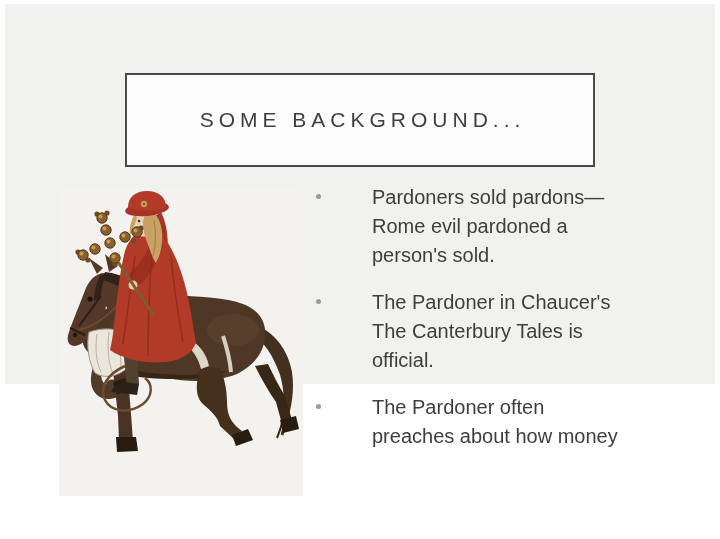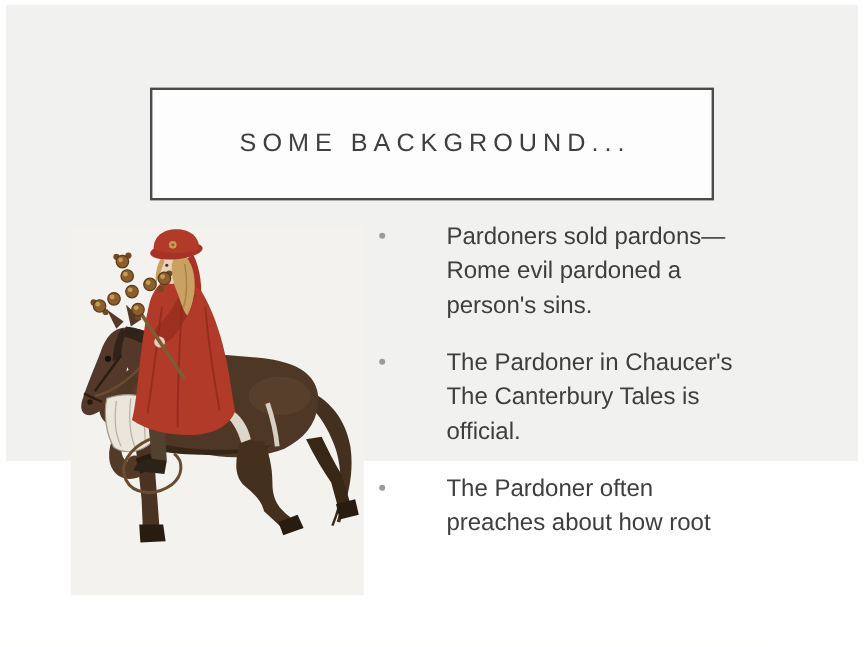--- a/index.html
+++ b/index.html
@@ -169,34 +169,34 @@
         </g>
       </svg>
     </div>
 
     <ul class="bullets">
         <li class="bullet-item">
           <span class="dot"></span>
           <div class="bullet-text">
             <div class="line"><span>Pardoners sold pardons—</span></div>
             <div class="line"><span>Rome evil pardoned a</span></div>
-            <div class="line"><span>person's sins.</span></div>
+            <div class="line"><span>person's sold.</span></div>
           </div>
         </li>
         <li class="bullet-item">
           <span class="dot"></span>
           <div class="bullet-text">
             <div class="line"><span>The Pardoner in Chaucer's</span></div>
             <div class="line"><span class="italic">The Canterbury Tales</span><span> is</span></div>
             <div class="line"><span>official.</span></div>
           </div>
         </li>
         <li class="bullet-item">
           <span class="dot"></span>
           <div class="bullet-text">
             <div class="line"><span>The Pardoner often</span></div>
-            <div class="line"><span>preaches about how root</span></div>
+            <div class="line"><span>preaches about how money</span></div>
           </div>
         </li>
       </ul>
 
   </div>
 </div>
 
 </body></html>

